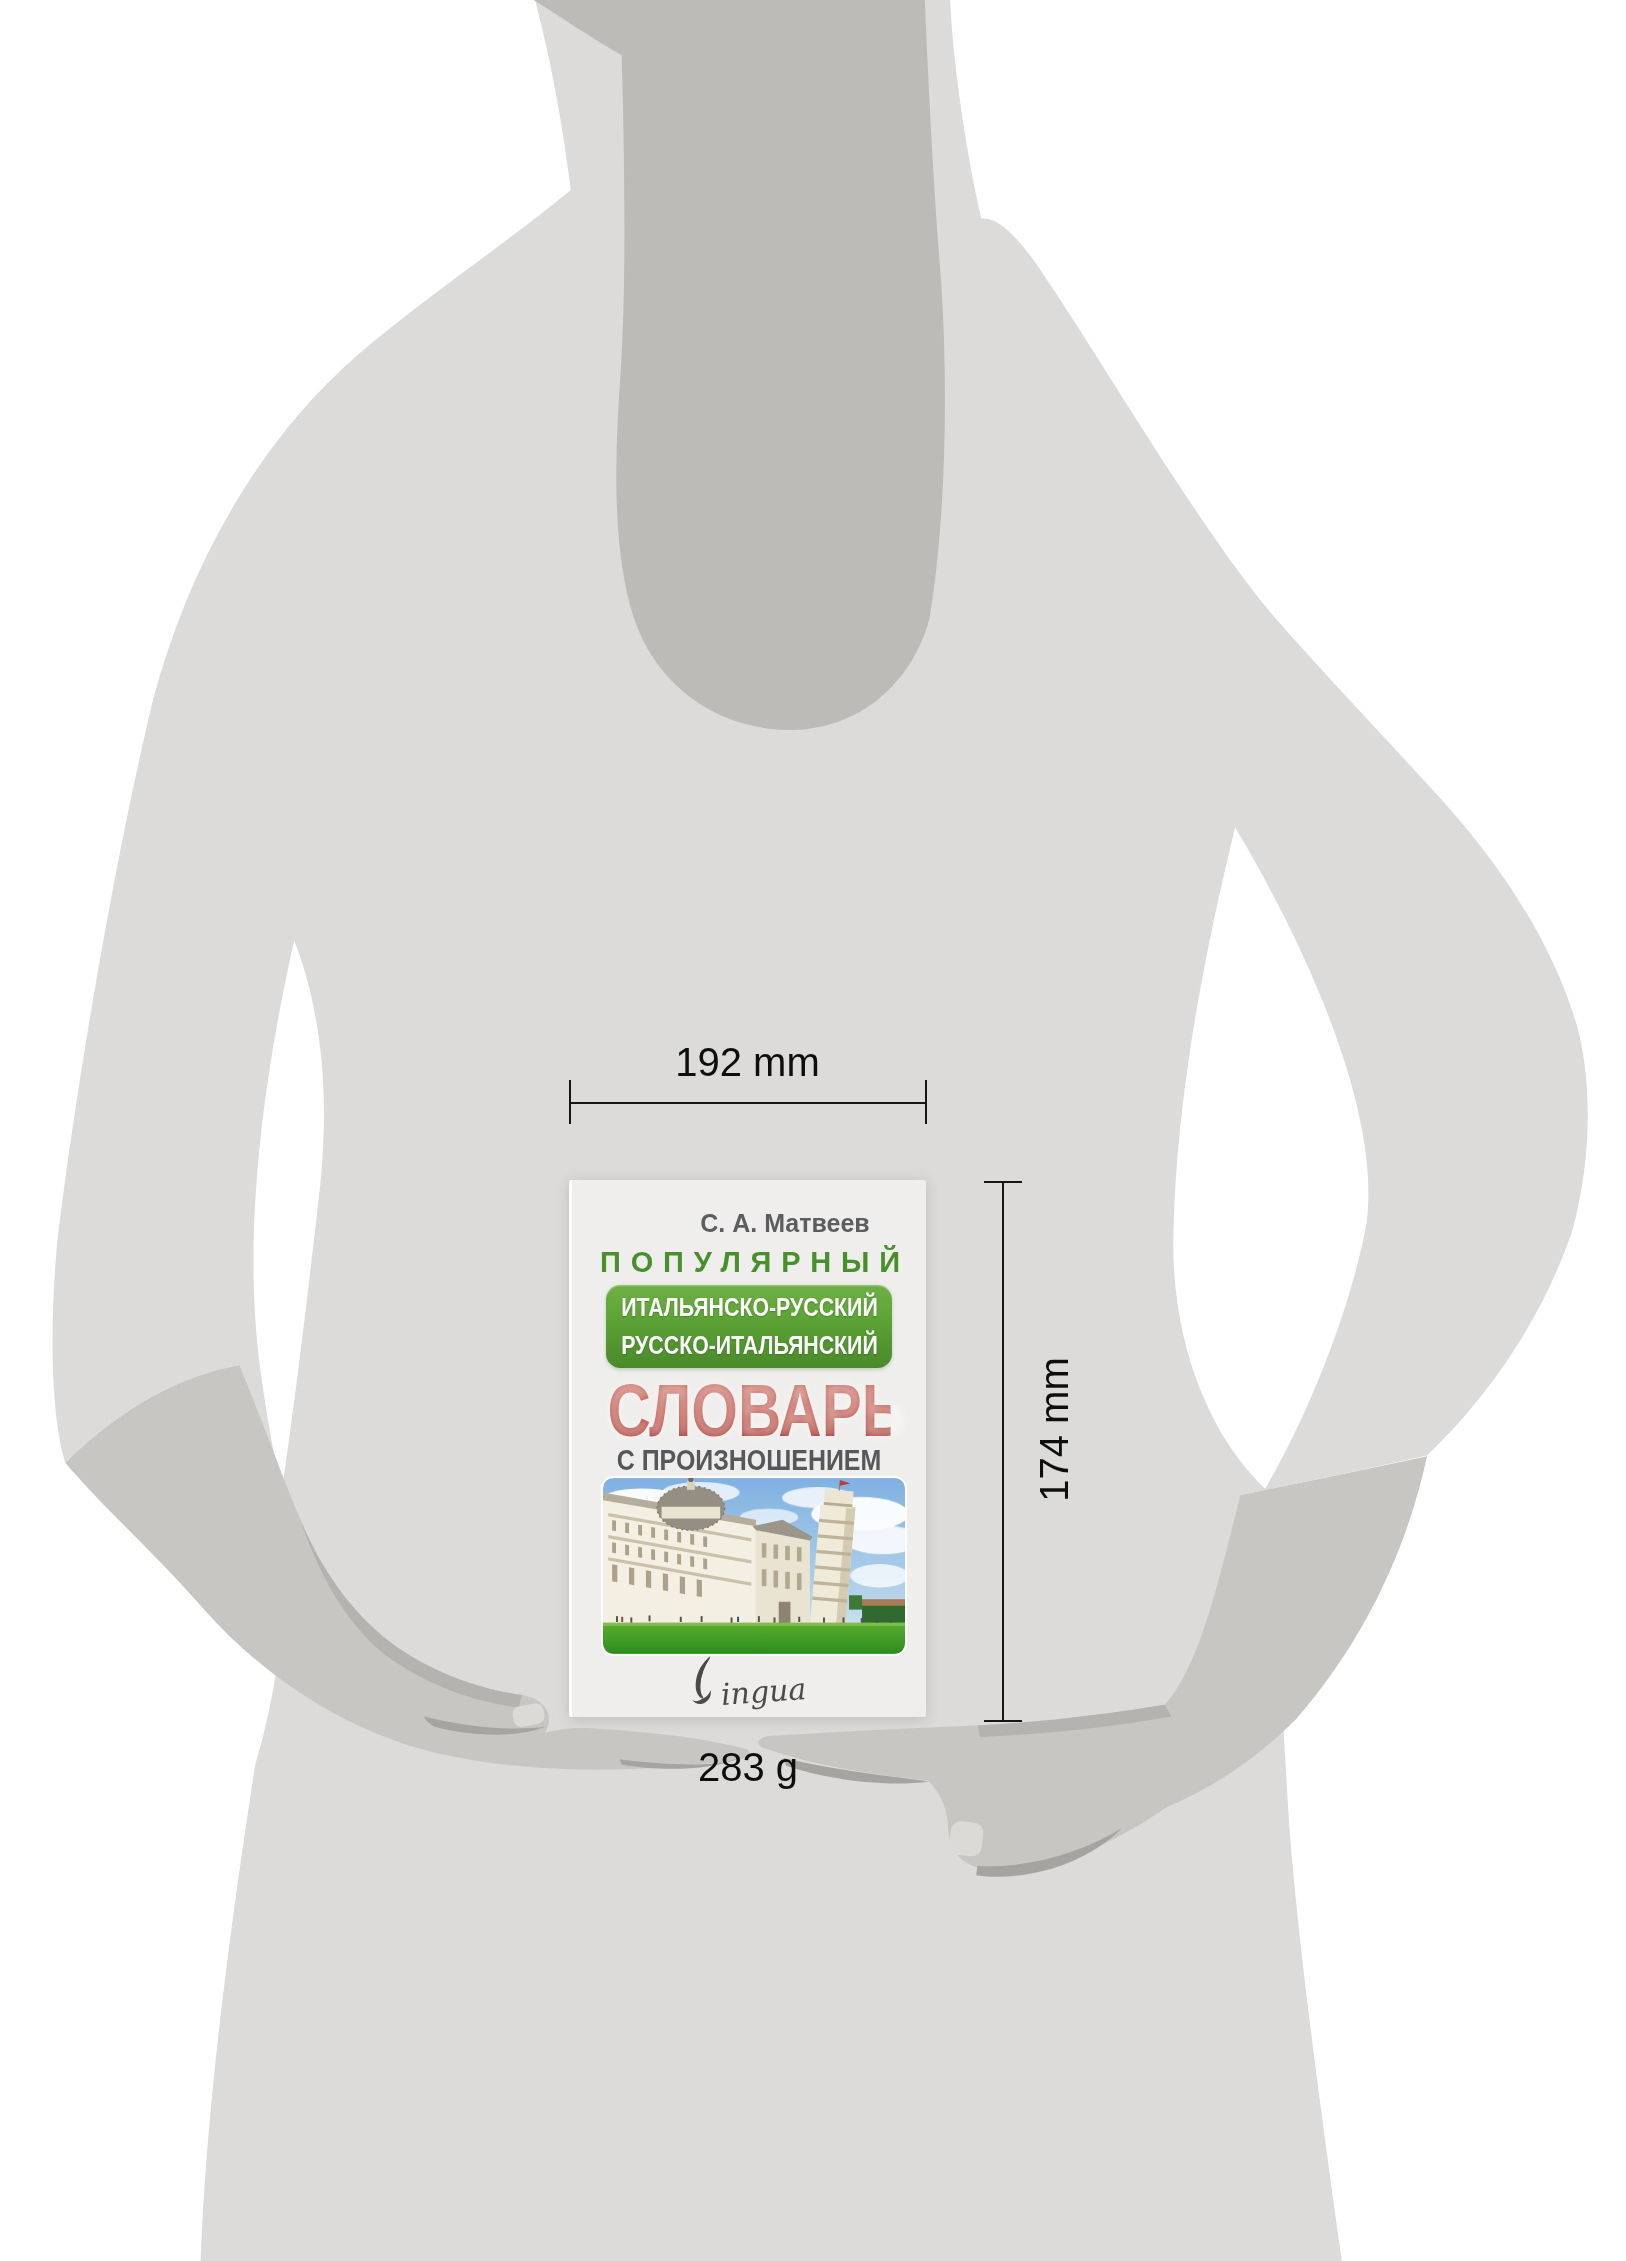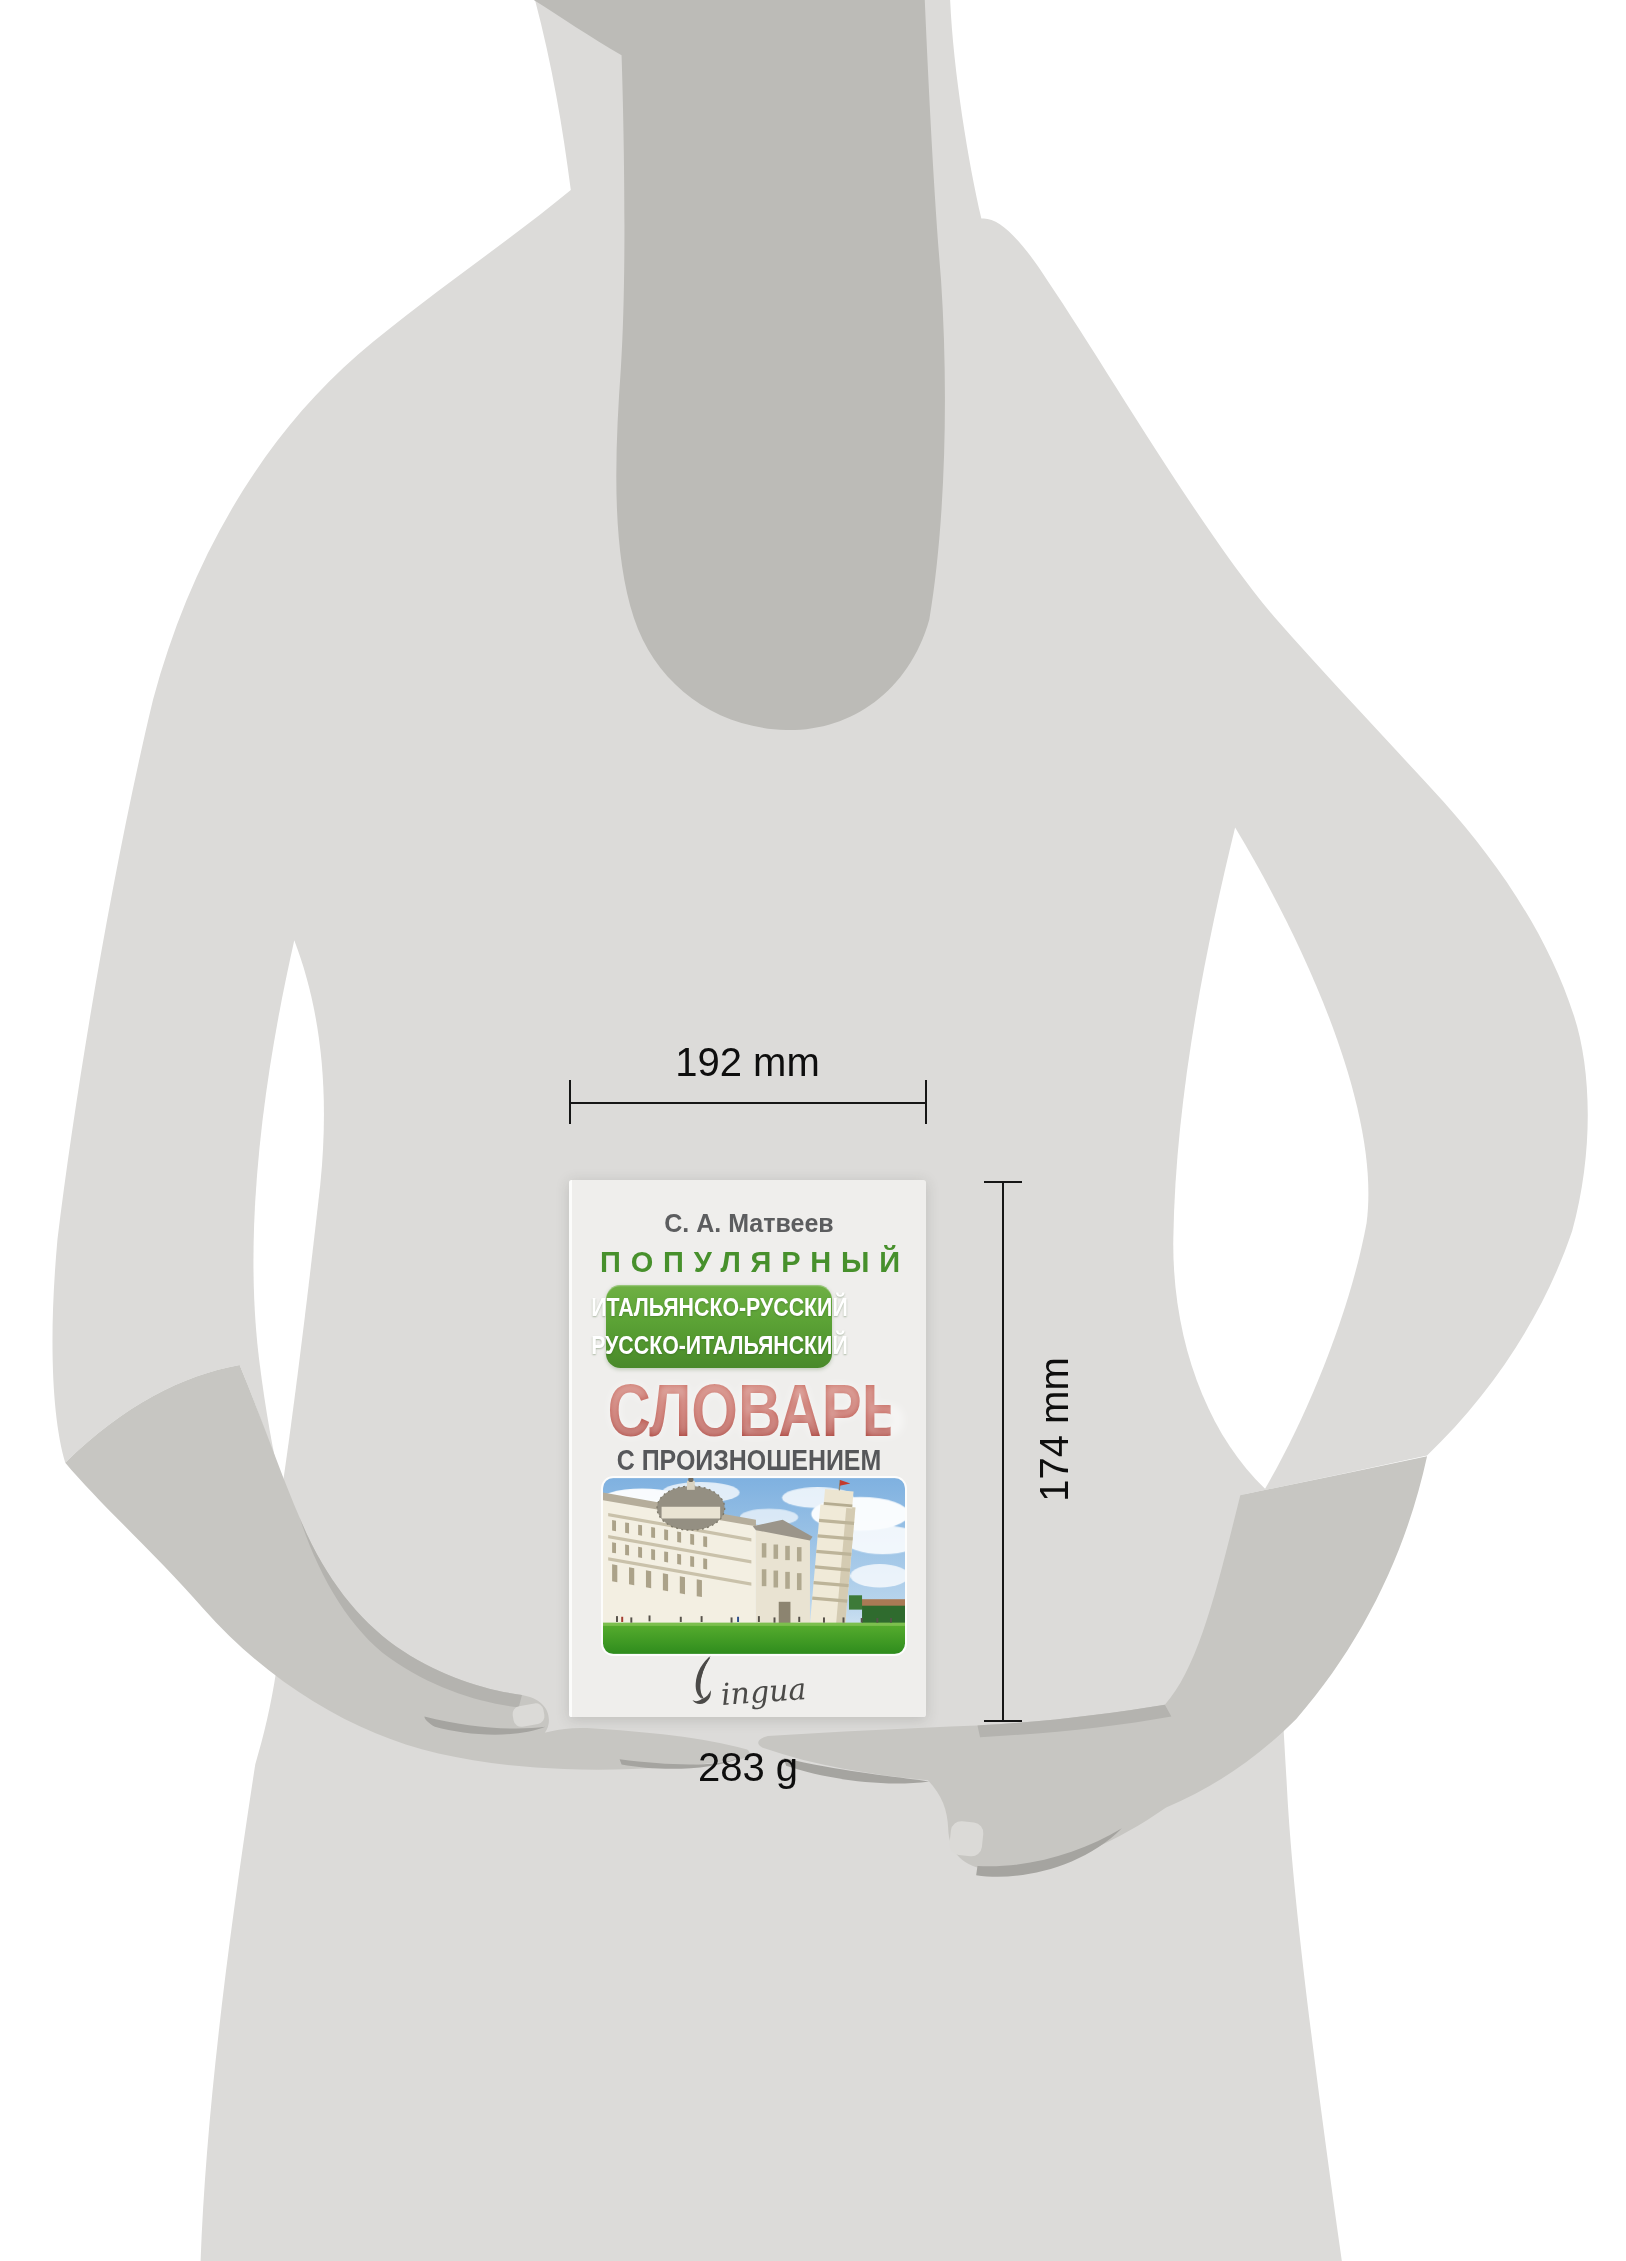--- a/index.html
+++ b/index.html
@@ -15,25 +15,25 @@
   .w-label{left:569px;top:1040px;width:357px;}
   .h-label{left:957px;top:1408px;width:195px;height:43px;transform:rotate(-90deg);
            transform-origin:center;line-height:43px;}
   .g-label{left:634px;top:1745px;width:228px;}
 
   
   .book{position:absolute;left:569px;top:1180px;width:357px;height:537px;
         background:#efeeec;border-left:3.3px solid #fcfcfb;box-sizing:border-box;
         border-radius:2.6px;box-shadow:0 2.6px 14.3px rgba(60,60,55,0.18);}
   .book .author{position:absolute;left:0;top:29px;width:100%;text-align:center;
-        color:#5c5d5f;font-weight:700;font-size:25px;}
+        color:#5c5d5f;font-weight:700;font-size:25px;padding-left:36px;}
   .book .series{position:absolute;left:0;top:66px;width:100%;text-align:center;
         color:#47902c;font-weight:700;font-size:29px;letter-spacing:9.8px;padding-left:12px;
         box-sizing:border-box;}
-  .badge{position:absolute;left:34px;top:105px;width:226px;height:83px;border-radius:14.3px;
+  .badge{position:absolute;left:34px;top:105px;width:286px;height:83px;border-radius:14.3px;
         background:linear-gradient(180deg,#6fb044 0%,#5ba235 45%,#49892a 100%);
         box-shadow:inset 0 1.3px 0 rgba(255,255,255,0.28), 0 1.3px 3.9px rgba(70,110,50,0.25);
         display:flex;flex-direction:column;align-items:center;justify-content:center;gap:6.5px;}
   .badge div{color:#ffffff;font-weight:700;font-size:26px;white-space:nowrap;
         transform:scaleX(0.82);transform-origin:center;
         text-shadow:0 1.3px 2px rgba(40,80,25,0.35);}
   .book .title{position:absolute;left:0;top:193px;width:100%;text-align:center;
         font-weight:700;font-size:75px;line-height:1;white-space:nowrap;
         transform:scaleX(0.80);transform-origin:center;
         background-image:linear-gradient(180deg,#cb6f62 0%,#b8463b 55%,#992821 100%);

